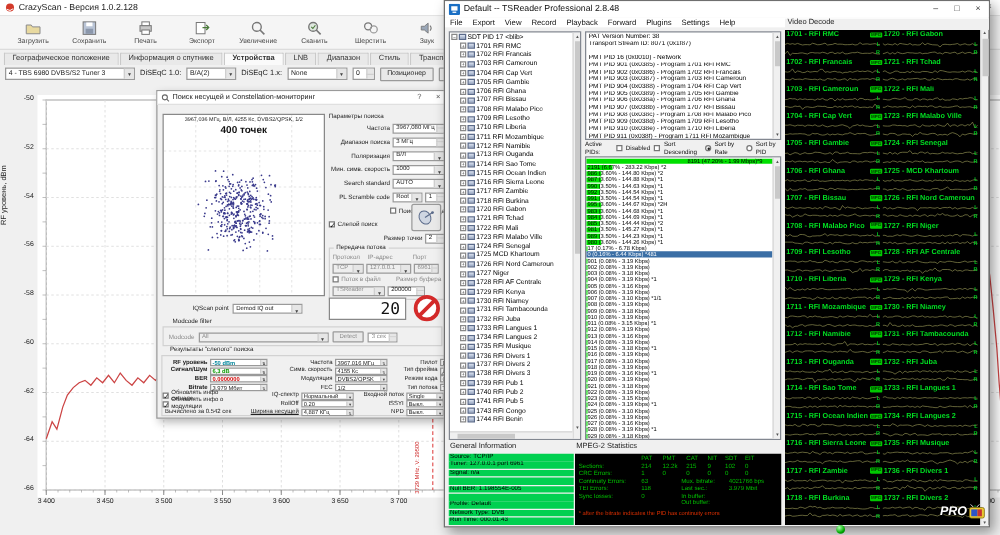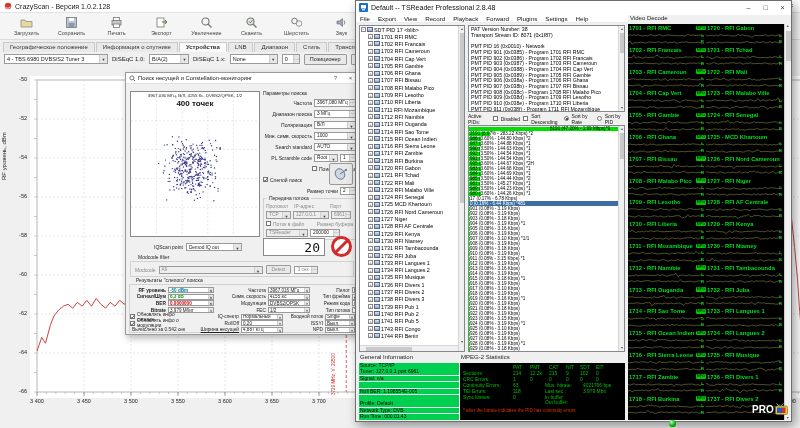--- a/index.html
+++ b/index.html
@@ -146,21 +146,21 @@
     white-space:nowrap; overflow:hidden; padding-left:1px; }
   .vd-badge { margin-left:auto; flex:none; background:#00c800; color:#003900; font-size:3.6px; font-weight:bold;
     border-radius:1px; padding:0 1px; line-height:4.6px; }
   .vd-wave { position:relative; height:6.6px; }
   .vd-wave svg { position:absolute; left:0; top:0; }
   .vd-lr { position:absolute; right:2px; top:0.5px; font-size:4.4px; color:#00cc22; font-weight:bold; }
   #vdScroll { position:absolute; right:0; top:0; bottom:0; width:7px; background:#f0f0f0; border-left:1px solid #cfcfcf; }
 
   
   #proLogo { position:absolute; left:752px; top:403px; z-index:12; display:flex; align-items:center; gap:1px; }
-  #proLogo .pro { color:#fff; font-weight:bold; font-size:10px; text-shadow:1px 1px 1px #000; }
+  #proLogo .pro { color:#fff; font-weight:bold; font-style:italic; font-size:10px; text-shadow:1px 1px 1px #000; }
   #greenDot { position:absolute; left:669px; top:420px; width:7px; height:7px; border-radius:50%; z-index:12;
     background:radial-gradient(circle at 35% 30%, #aaffaa, #00aa00 60%, #005500); }
 </style>
 </head>
 <body>
 
 <div id="root">
 
   <section id="crazyscan">
     <div class="cs-titlebar">

